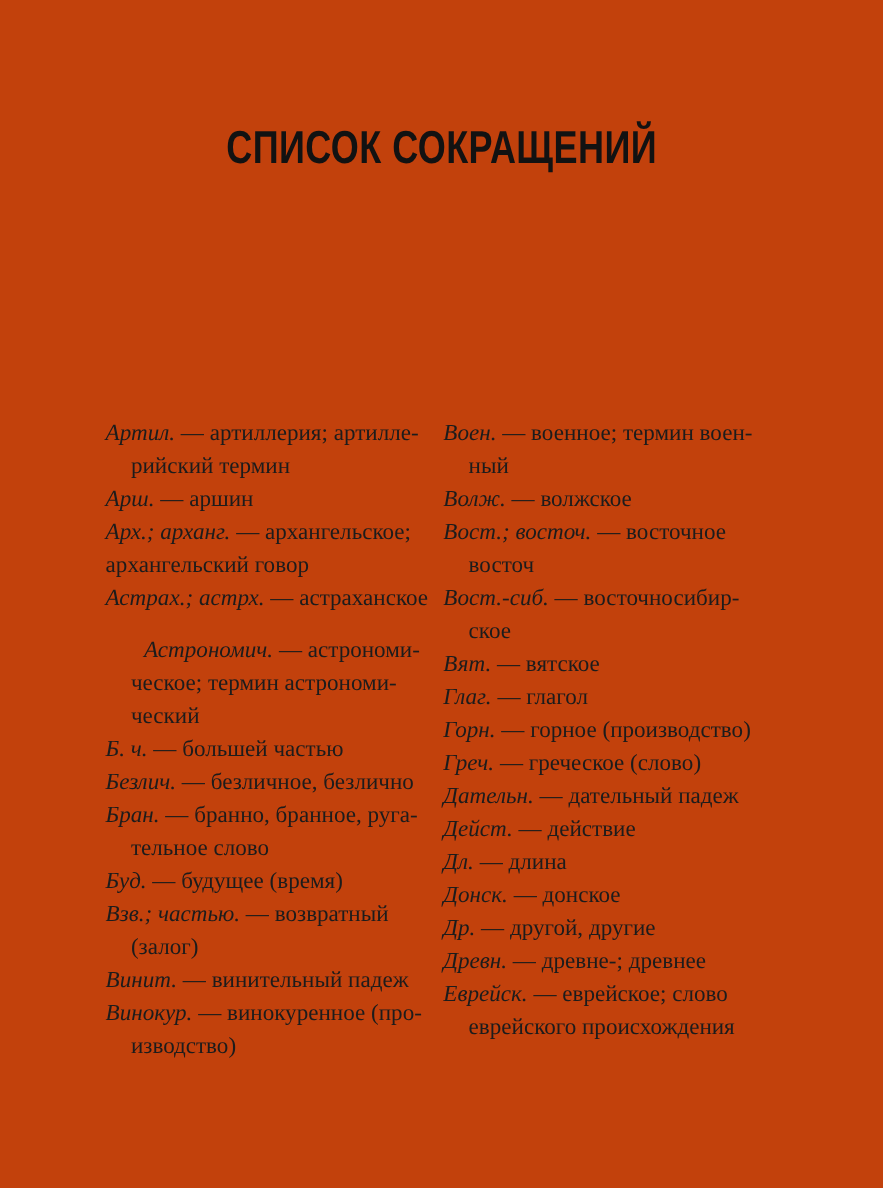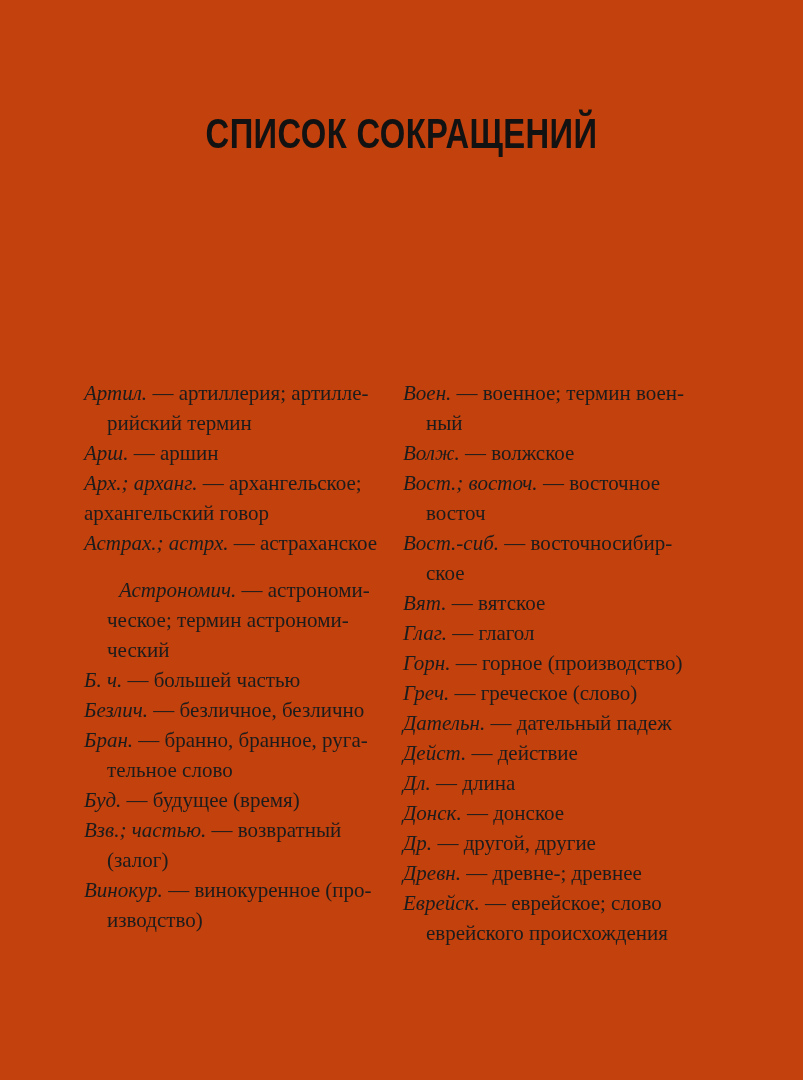--- a/index.html
+++ b/index.html
@@ -39,21 +39,21 @@
   .columns {
     position: absolute;
     top: 378px;
     left: 80px;
     width: 660px;
   }
   .col {
     position: absolute;
     top: 0;
   }
-  .col-left  { left: 4px;     width: 322px; }
+  .col-left  { left: 16px;     width: 322px; }
   .col-right { left: 323px; width: 337px; }
   .line {
     font-size: 21px;
     line-height: 30px;
     white-space: nowrap;
   }
   .indent-none  { padding-left: 0; }
   .indent-flush { padding-left: 0; }
   .indent-hang  { padding-left: 23px; }
   .indent-deep  { padding-left: 35px; margin-top: 17px; }
@@ -76,20 +76,21 @@
         <div class="line indent-deep"><span class="abbr">Астрономич.</span><span> — астрономи-</span></div>
         <div class="line indent-hang"><span>ческое; термин астрономи-</span></div>
         <div class="line indent-hang"><span>ческий</span></div>
         <div class="line indent-none"><span class="abbr">Б. ч.</span><span> — большей частью</span></div>
         <div class="line indent-none"><span class="abbr">Безлич.</span><span> — безличное, безлично</span></div>
         <div class="line indent-none"><span class="abbr">Бран.</span><span> — бранно, бранное, руга-</span></div>
         <div class="line indent-hang"><span>тельное слово</span></div>
         <div class="line indent-none"><span class="abbr">Буд.</span><span> — будущее (время)</span></div>
         <div class="line indent-none"><span class="abbr">Взв.; частью.</span><span> — возвратный</span></div>
         <div class="line indent-hang"><span>(залог)</span></div>
+        <div class="line indent-none"><span class="abbr">Винит.</span><span> — винительный падеж</span></div>
         <div class="line indent-none"><span class="abbr">Винокур.</span><span> — винокуренное (про-</span></div>
         <div class="line indent-hang"><span>изводство)</span></div>
       </div>
     <div class="col col-right" id="col-right">
         <div class="line indent-none"><span class="abbr">Воен.</span><span> — военное; термин воен-</span></div>
         <div class="line indent-hang"><span>ный</span></div>
         <div class="line indent-none"><span class="abbr">Волж.</span><span> — волжское</span></div>
         <div class="line indent-none"><span class="abbr">Вост.; восточ.</span><span> — восточное</span></div>
         <div class="line indent-hang"><span>восточ</span></div>
         <div class="line indent-none"><span class="abbr">Вост.-сиб.</span><span> — восточносибир-</span></div>

